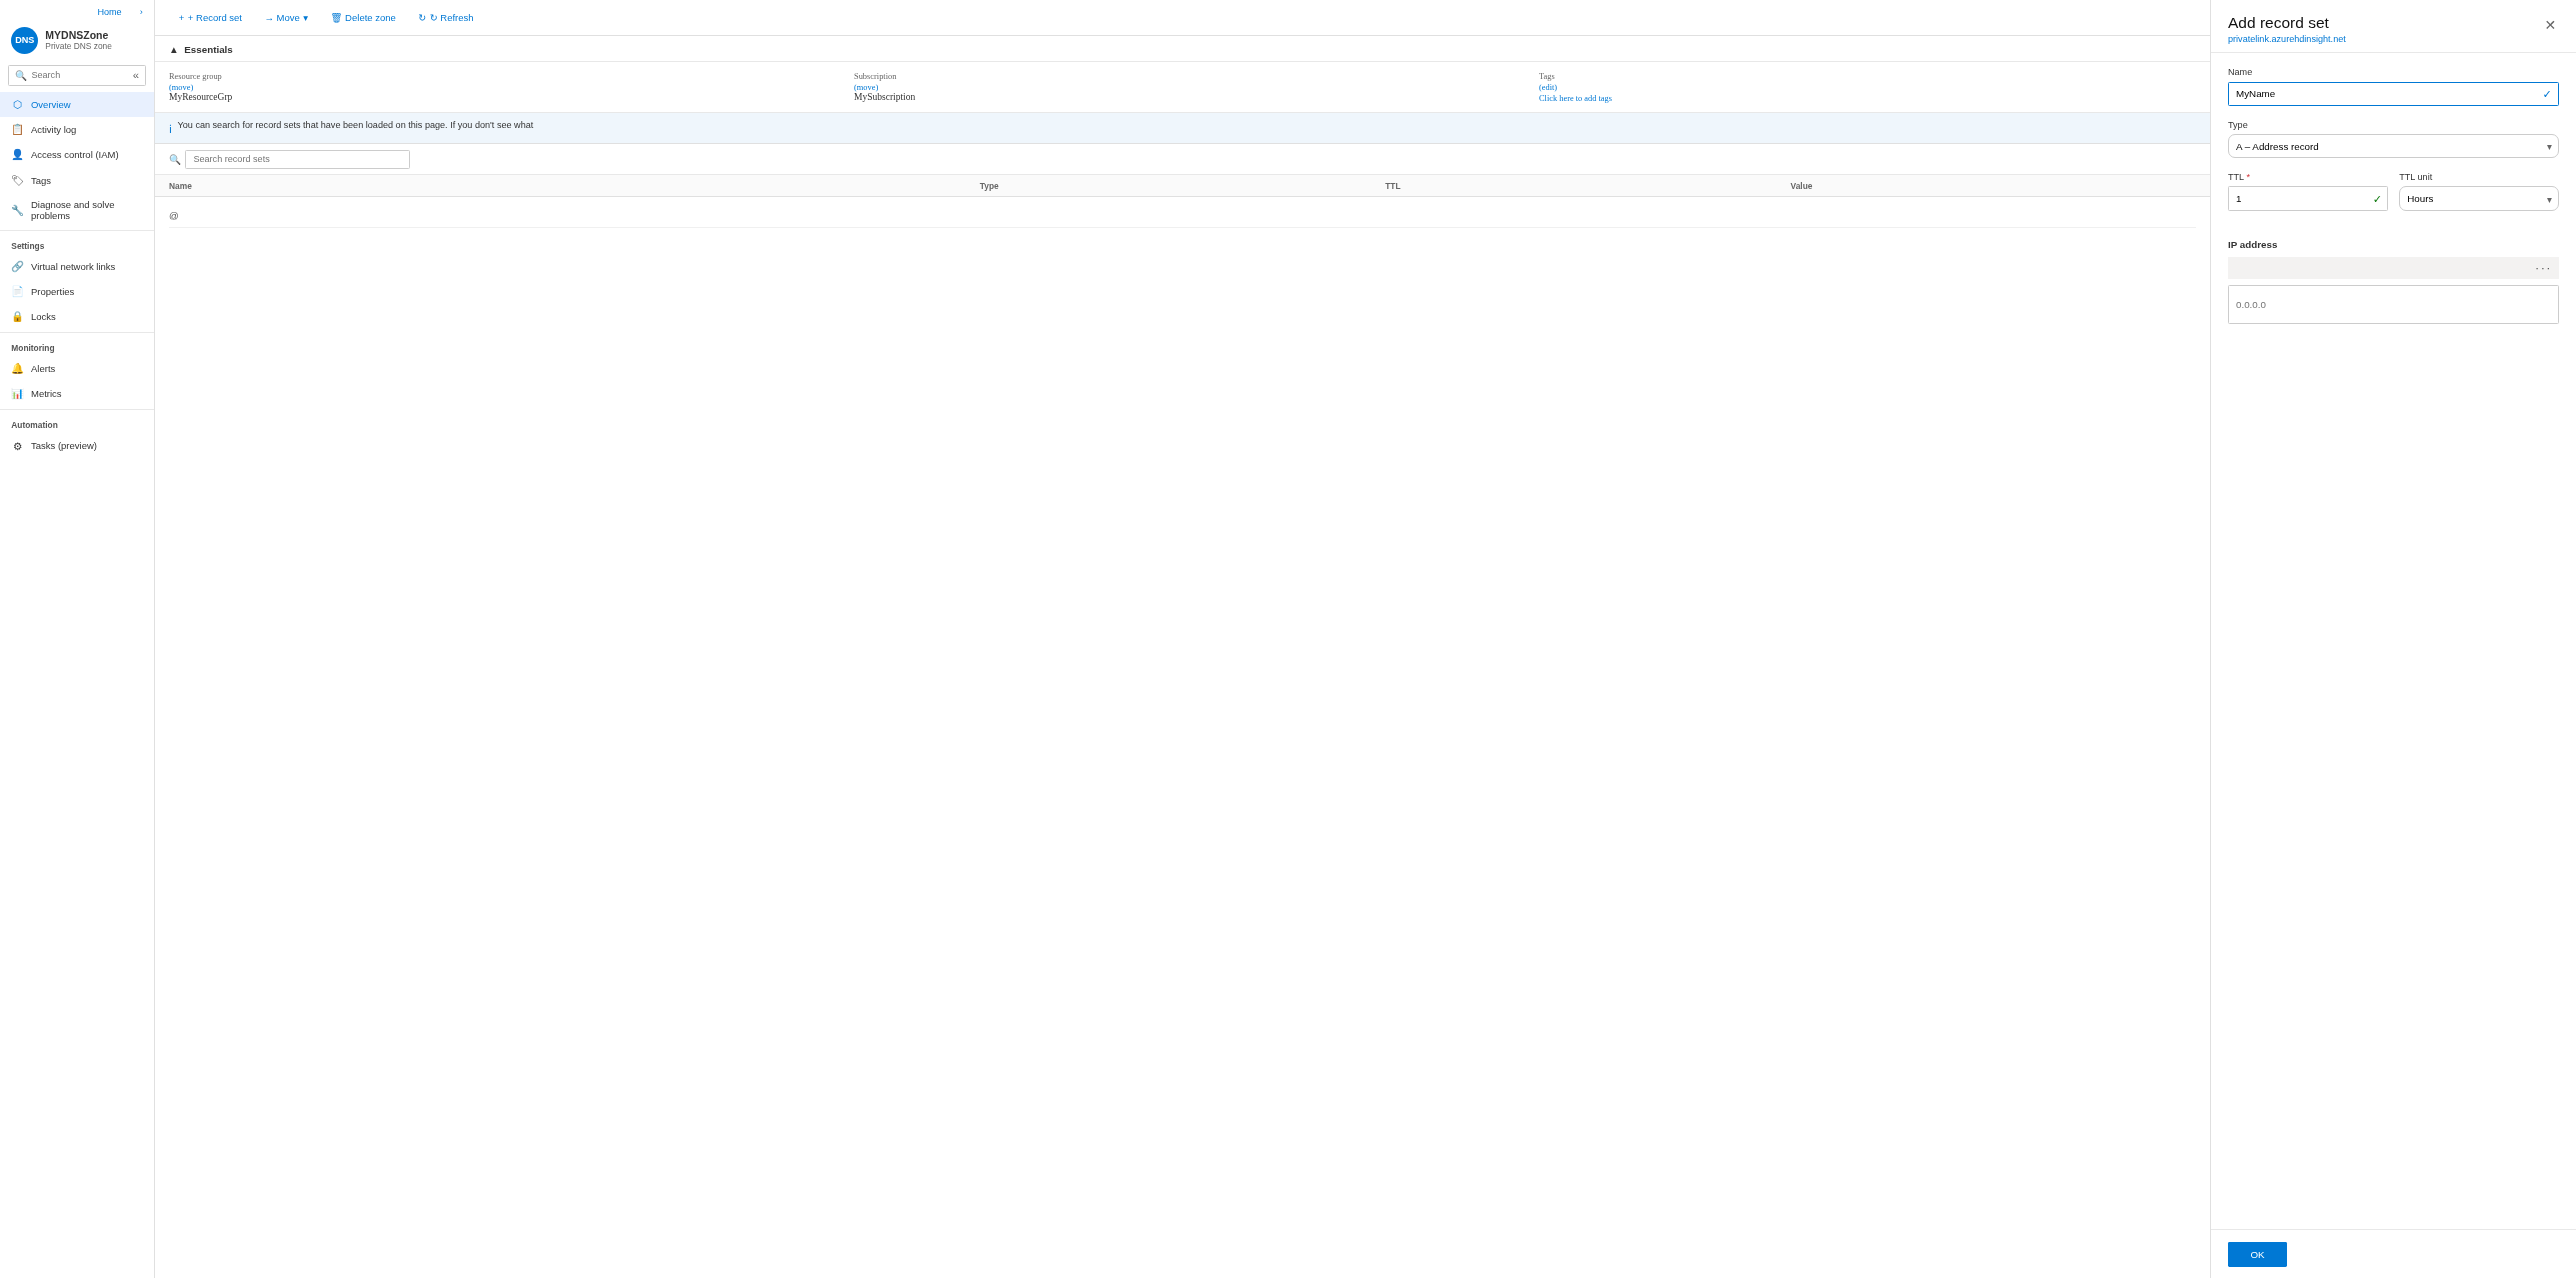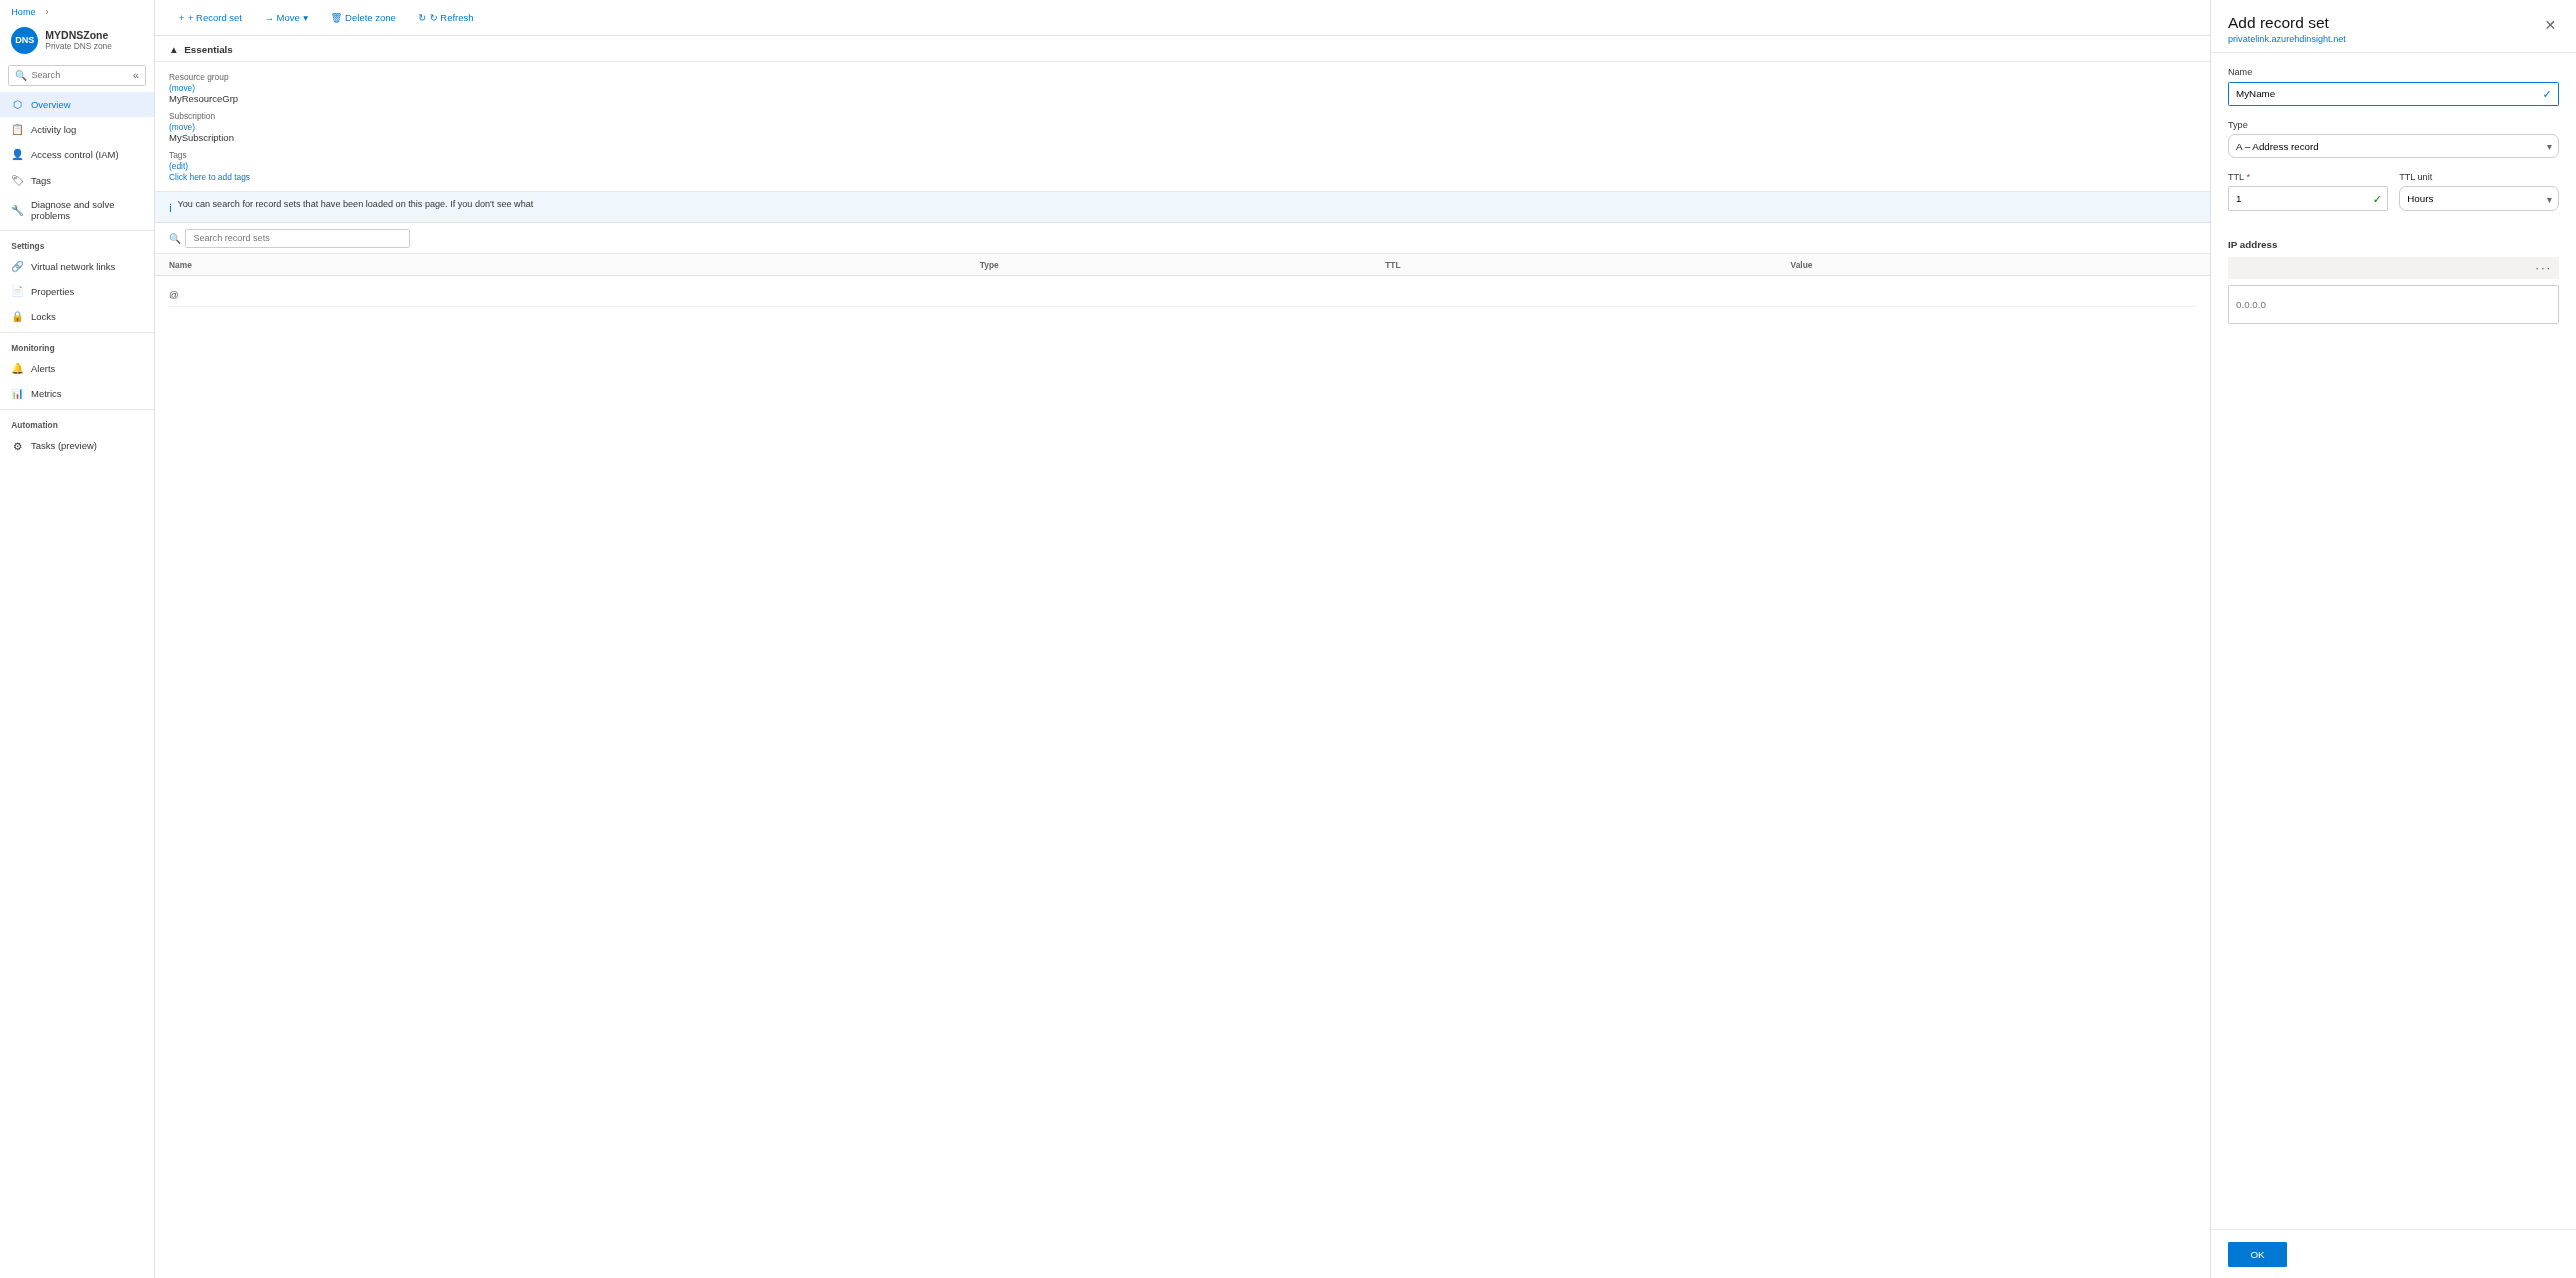--- a/index.html
+++ b/index.html
@@ -14,21 +14,22 @@
       display: flex;
       flex-direction: column;
       overflow-y: auto;
     }
     .sidebar-breadcrumb {
       padding: 7px 11.3px 2.8px;
       font-size: 9.1px;
       color: #0078d4;
       display: flex;
       align-items: center;
-      gap: 10px;
+      gap: 18px;
+      justify-content: flex-end;
     }
     .sidebar-breadcrumb span { cursor: pointer; }
     .sidebar-header {
       display: flex;
       align-items: center;
       gap: 7px;
       padding: 7px 11.3px 5.6px;
     }
     .sidebar-avatar {
       width: 27px; height: 27px;
@@ -95,25 +96,26 @@
     }
 
     .essentials-header {
       display: flex; align-items: center; gap: 5.6px;
       padding: 8.4px 14px 5.6px;
       font-size: 9.8px; font-weight: 600; color: #333;
       border-bottom: 0.7px solid #e8e8e8;
       cursor: pointer;
     }
     .essentials-body {
-      display: grid; grid-template-columns: 1fr;
+      display: grid; grid-template-columns: 1fr 1fr 1fr;
       gap: 7px 28px;
       padding: 9.8px 14px;
       border-bottom: 0.7px solid #e8e8e8;
       background: #fff;
+      font-family: Liberation Serif, serif;
     }
     .essentials-item label { font-size: 8.4px; color: #666; display: block; }
     .essentials-item .value { font-size: 9.5px; color: #333; font-weight: 500; }
     .essentials-item a { color: #0078d4; text-decoration: none; font-size: 8.4px; }
     .info-bar {
       display: flex; align-items: flex-start; gap: 5.6px;
       padding: 7px 14px;
       background: #eff6fc;
       border-bottom: 0.7px solid #e0e0e0;
       font-size: 9.1px; color: #333;

